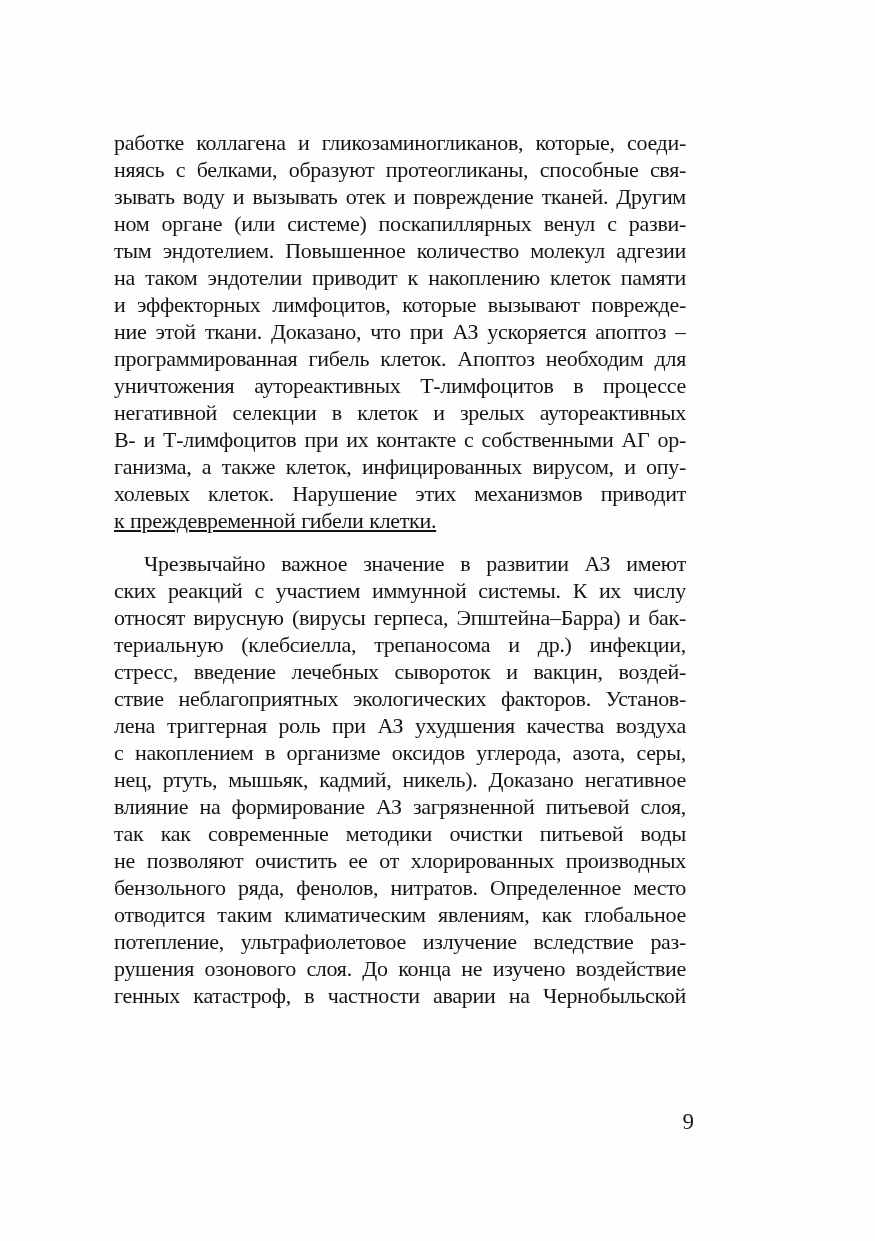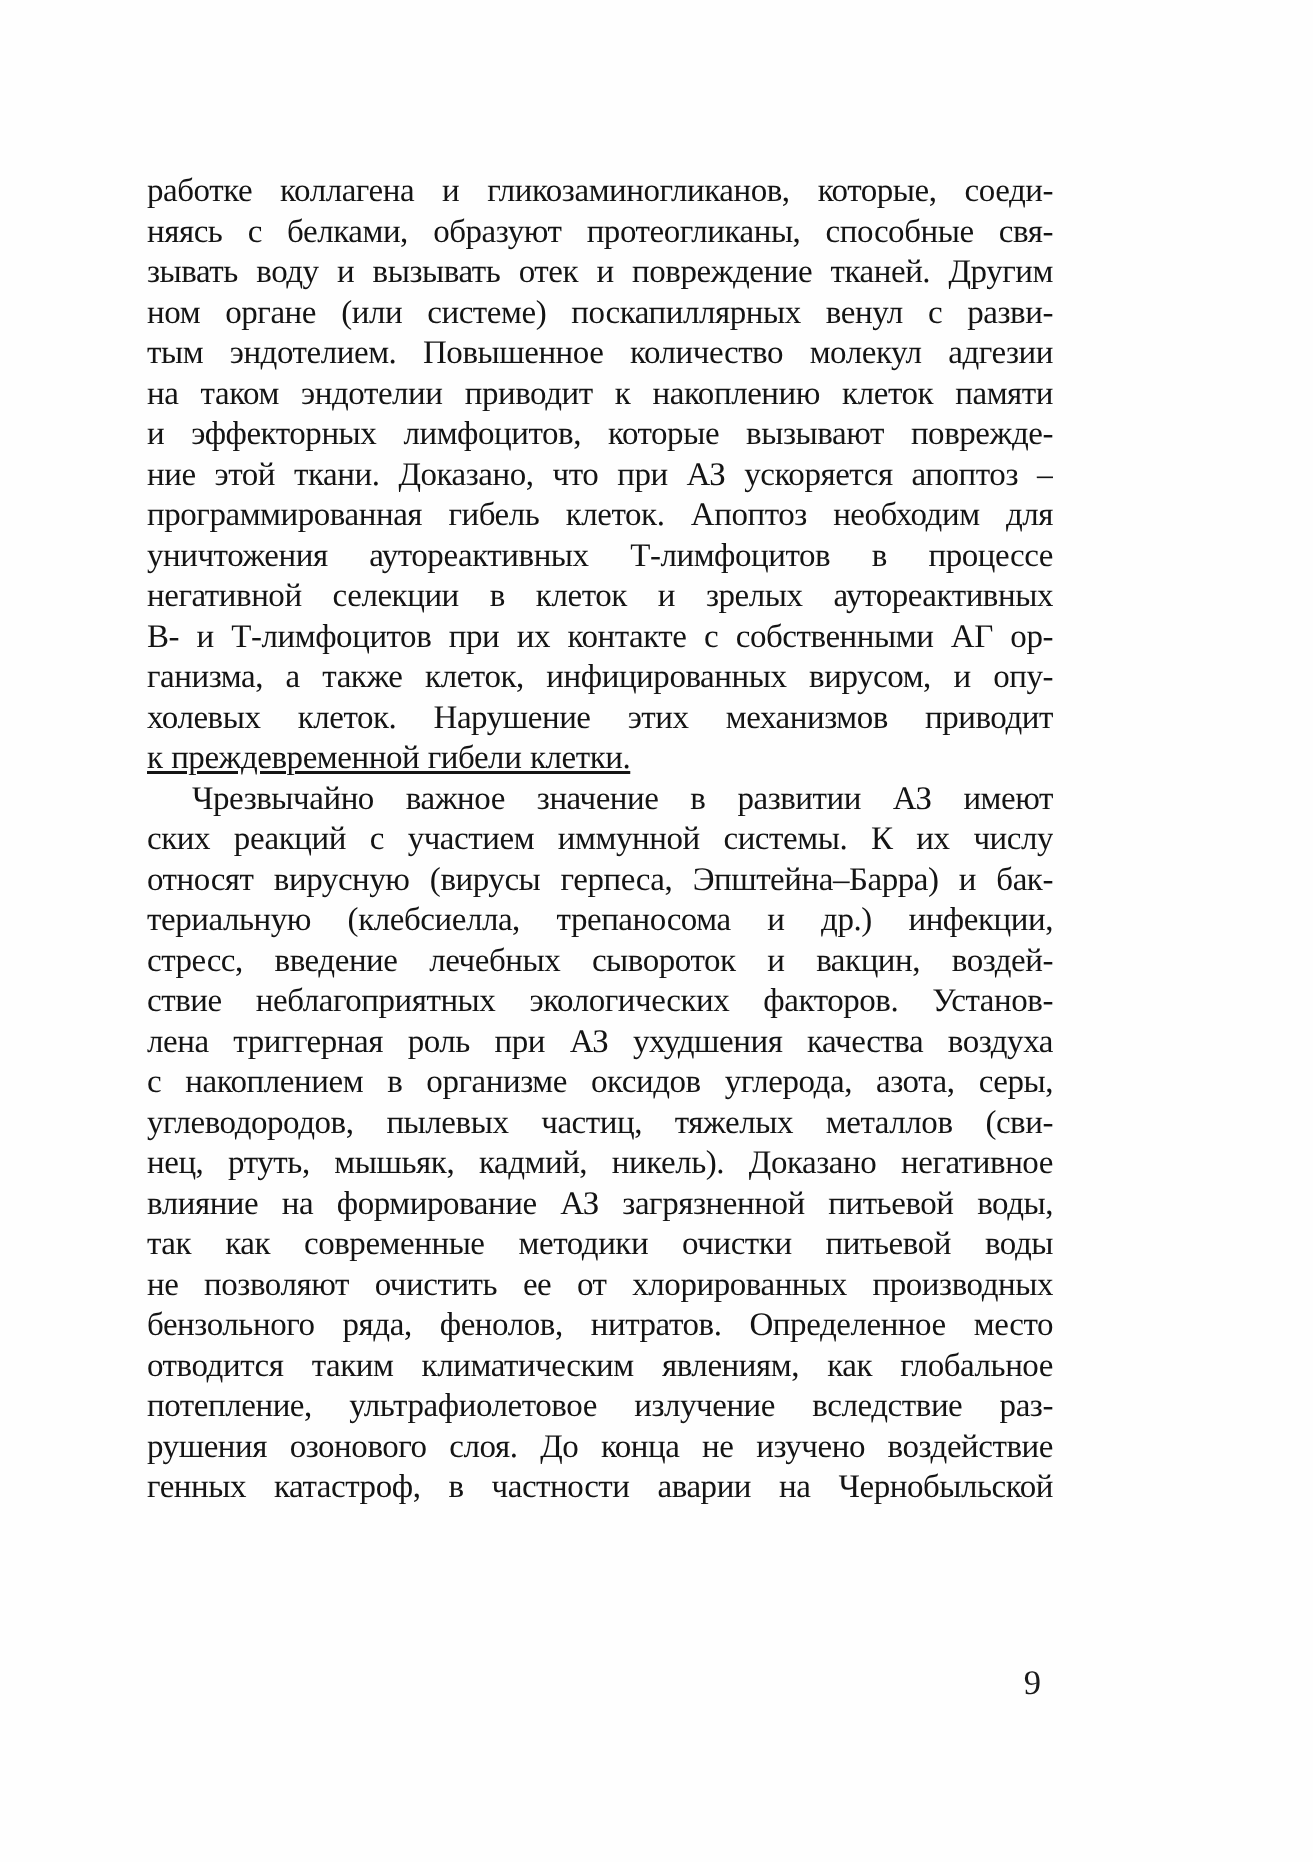--- a/index.html
+++ b/index.html
@@ -16,21 +16,21 @@
     font-family: "Liberation Serif", "DejaVu Serif", serif;
     color: #141414;
   }
   .textblock {
     position: absolute;
     left: 98px;
     top: 113px;
     width: 604px;
   }
   .paragraph {
-    margin: 0;
+    margin: 16px;
     padding: 0;
   }
   .line {
     height: 27px;
     line-height: 27px;
     font-size: 22px;
     letter-spacing: -0.3px;
     text-align: justify;
     text-align-last: justify;
     overflow: hidden;
@@ -81,23 +81,22 @@
 
     <div class="paragraph">
       <div class="line indent">Чрезвычайно важное значение в развитии АЗ имеют</div>
       <div class="line">ских реакций с участием иммунной системы. К их числу</div>
       <div class="line">относят вирусную (вирусы герпеса, Эпштейна–Барра) и бак-</div>
       <div class="line">териальную (клебсиелла, трепаносома и др.) инфекции,</div>
       <div class="line">стресс, введение лечебных сывороток и вакцин, воздей-</div>
       <div class="line">ствие неблагоприятных экологических факторов. Установ-</div>
       <div class="line">лена триггерная роль при АЗ ухудшения качества воздуха</div>
       <div class="line">с накоплением в организме оксидов углерода, азота, серы,</div>
-      <div class="line">углеводородов, пылевых частиц, тяжелых металлов (сви-</div>
       <div class="line">нец, ртуть, мышьяк, кадмий, никель). Доказано негативное</div>
-      <div class="line">влияние на формирование АЗ загрязненной питьевой воды,</div>
+      <div class="line">влияние на формирование АЗ загрязненной питьевой слоя,</div>
       <div class="line">так как современные методики очистки питьевой воды</div>
       <div class="line">не позволяют очистить ее от хлорированных производных</div>
       <div class="line">бензольного ряда, фенолов, нитратов. Определенное место</div>
       <div class="line">отводится таким климатическим явлениям, как глобальное</div>
       <div class="line">потепление, ультрафиолетовое излучение вследствие раз-</div>
       <div class="line">рушения озонового слоя. До конца не изучено воздействие</div>
       <div class="line">генных катастроф, в частности аварии на Чернобыльской</div>
     </div>
 
   </div>

